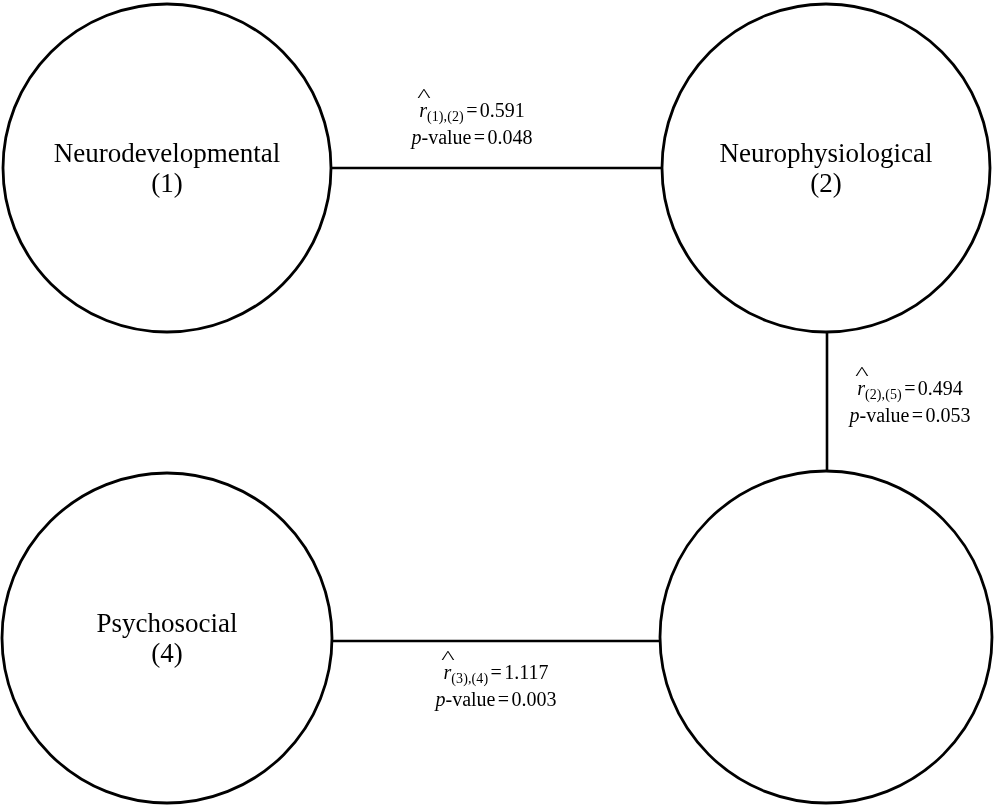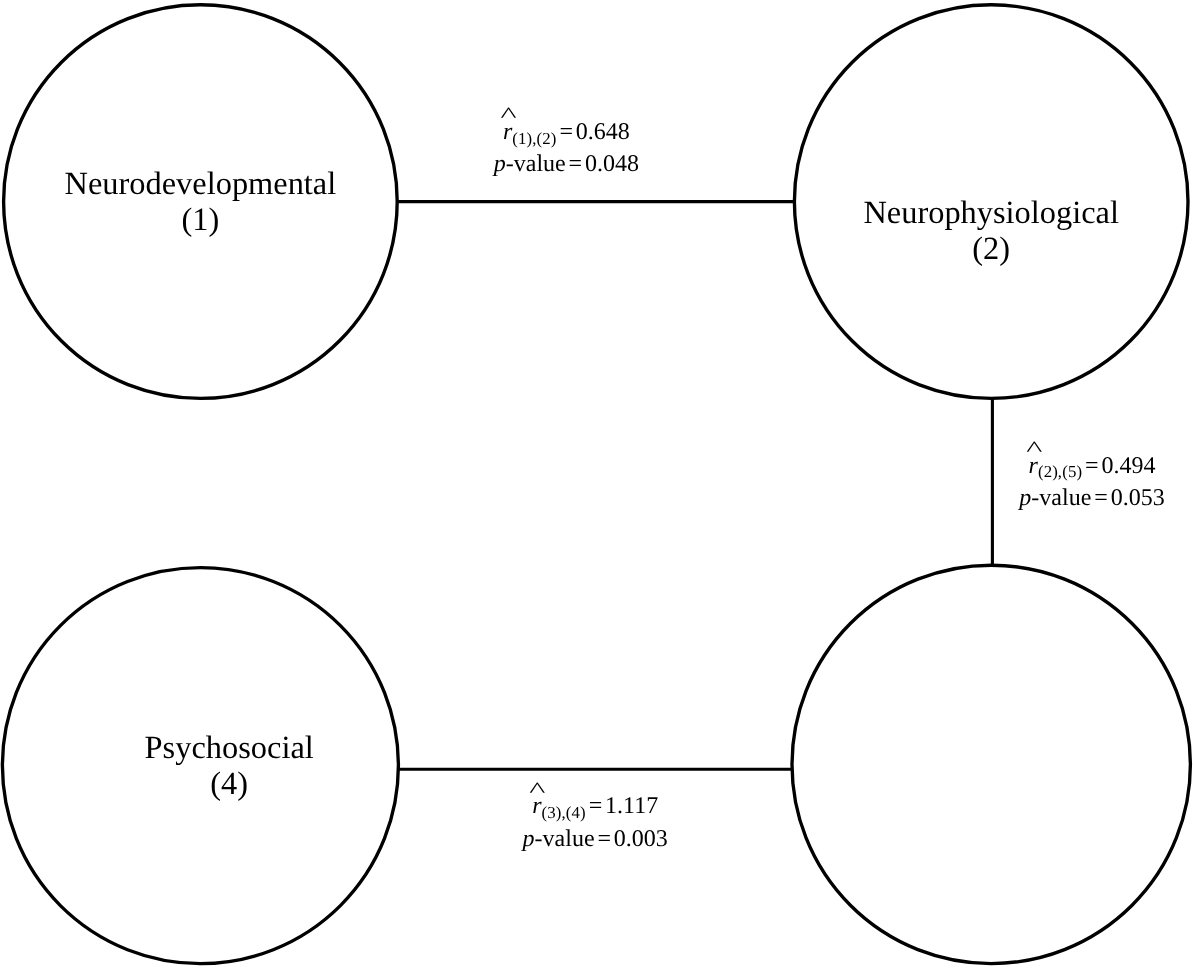--- a/index.html
+++ b/index.html
@@ -91,34 +91,34 @@
     <circle cx="826" cy="168" r="164" fill="#ffffff" stroke="#000000" stroke-width="2.8"></circle>
     <circle cx="826" cy="637" r="166" fill="#ffffff" stroke="#000000" stroke-width="2.8"></circle>
     <circle cx="167" cy="638" r="165" fill="#ffffff" stroke="#000000" stroke-width="2.8"></circle>
   </svg>
 
   <div class="node-label" style="left:167px; top:168px;">
     <span>Neurodevelopmental</span>
     <span class="node-index">(1)</span>
   </div>
 
-  <div class="node-label" style="left:826px; top:168px;margin-top:24px;">
+  <div class="node-label" style="left:826px; top:168px;">
     <span>Neurophysiological</span>
     <span class="node-index">(2)</span>
   </div>
 
 
-  <div class="node-label" style="left:167px; top:638px;margin-left:24px;">
+  <div class="node-label" style="left:167px; top:638px;">
     <span>Psychosocial</span>
     <span class="node-index">(4)</span>
   </div>
 
   <div class="edge-label" style="left:472px; top:124px; transform:translate(-50%,-50%);">
     <span class="lbl-line">
-      <span class="hat-wrap"><span class="hat-mark">^</span><span>r</span></span><span class="subs">(1),(2)</span><span class="eq">=</span><span>0.648</span>
+      <span class="hat-wrap"><span class="hat-mark">^</span><span>r</span></span><span class="subs">(1),(2)</span><span class="eq">=</span><span>0.591</span>
     </span>
     <span class="lbl-line">
       <span class="mathvar">p</span><span>-value</span><span class="eq">=</span><span>0.048</span>
     </span>
   </div>
 
   <div class="edge-label" style="left:910px; top:402px; transform:translate(-50%,-50%);">
     <span class="lbl-line">
       <span class="hat-wrap"><span class="hat-mark">^</span><span>r</span></span><span class="subs">(2),(5)</span><span class="eq">=</span><span>0.494</span>
     </span>

